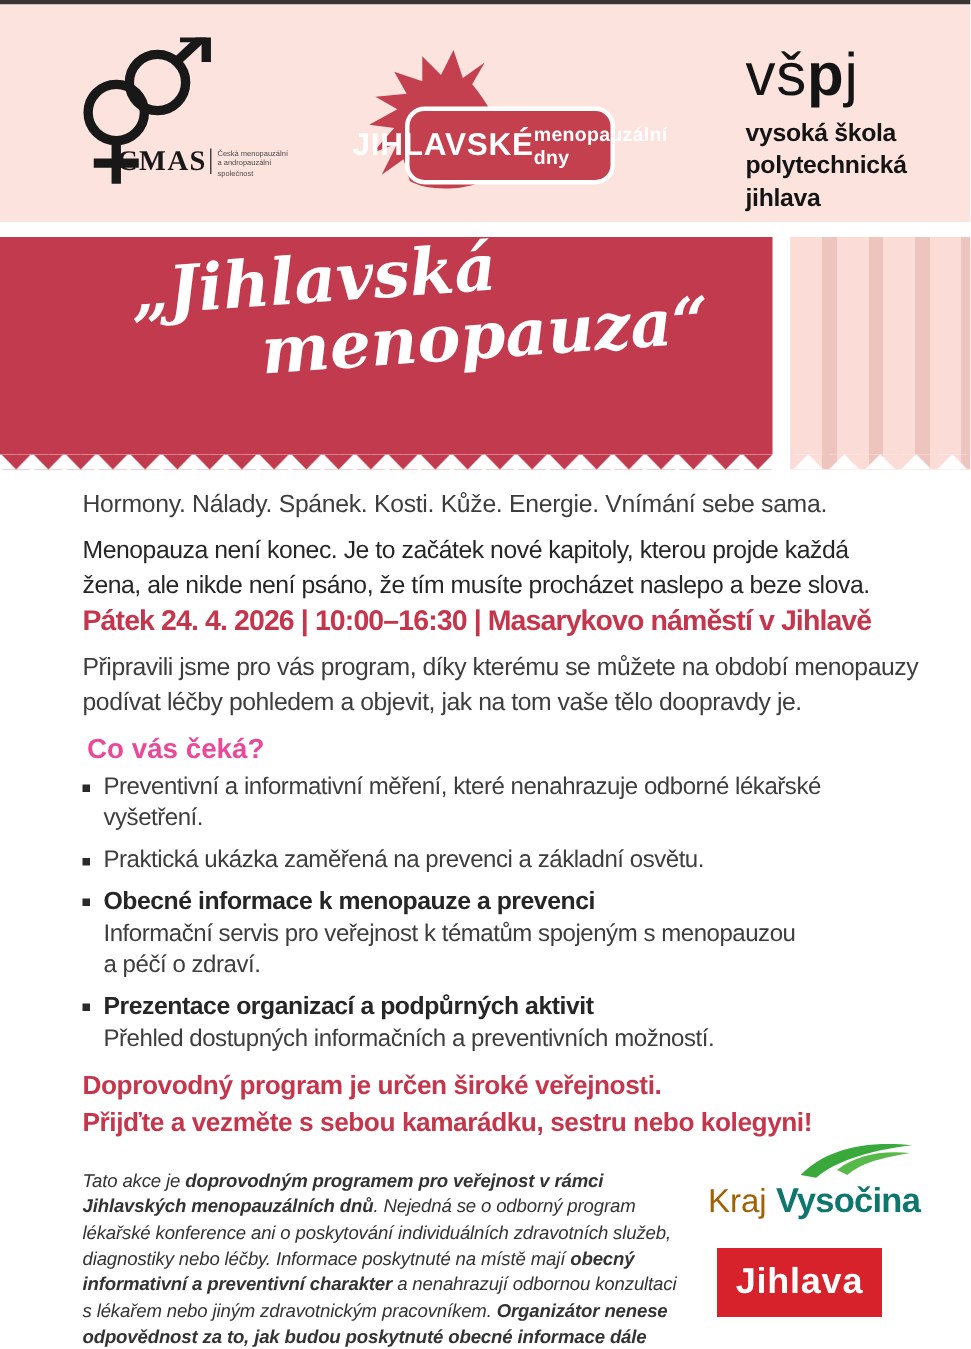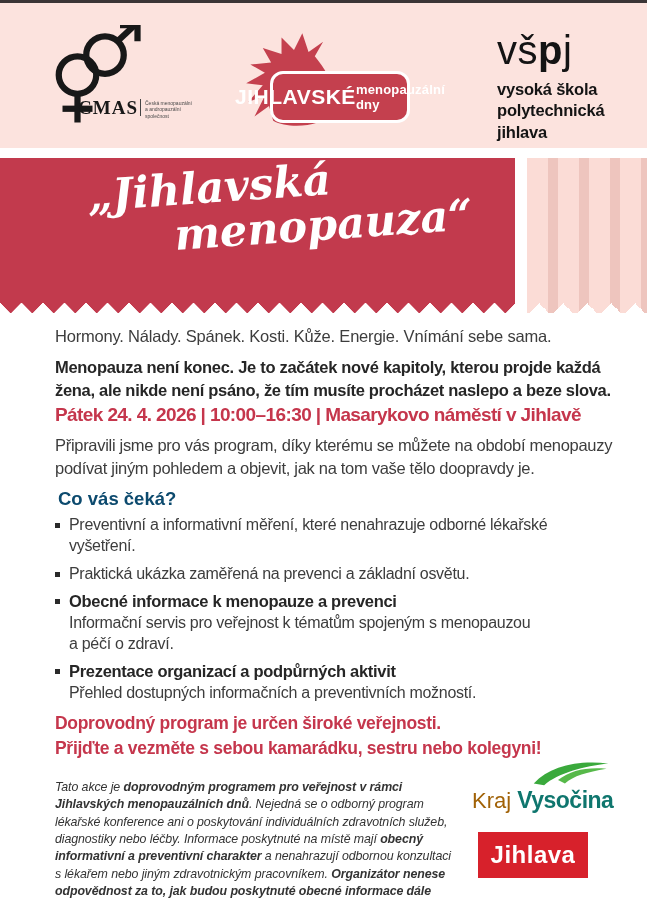--- a/index.html
+++ b/index.html
@@ -44,27 +44,27 @@
   .banner-quote .q1 { font-size:43px; line-height:1.05; margin-left:28px; }
   .banner-quote .q2 { font-size:43px; line-height:1.05; margin-left:112px; margin-top:0px; }
 
   .banner-stripes { position:absolute; left:527px; top:158px; width:120px; height:155px;
       background:repeating-linear-gradient(to right, #fbdcd6 0 21px, #eec5be 21px 31px); }
   .banner-stripes .notches { position:absolute; left:0; bottom:0; width:100%; height:10px;
       background:conic-gradient(from 135deg at 50% 0, #fff 0 90deg, transparent 90deg) 0 0 / 24px 10px repeat-x; }
 
   
   .keywords  { position:absolute; left:55px; top:327px; font-size:16.5px; color:#3d3d3d; letter-spacing:-0.2px; }
-  .lead-bold { position:absolute; left:55px; top:356px; width:565px; font-size:16.5px; font-weight:700;
+  .lead-bold { position:absolute; left:55px; top:356px; width:565px; font-size:16.5px; font-weight:400;
                color:#262626; line-height:1.42; letter-spacing:-0.3px; white-space:pre-line; }
   .event-info{ position:absolute; left:55px; top:404px; font-size:19px; font-weight:700; color:#c5364c;
                letter-spacing:-0.6px; white-space:nowrap; }
   .lead-text { position:absolute; left:55px; top:434px; width:580px; font-size:16.5px; color:#3d3d3d;
                line-height:1.42; letter-spacing:-0.3px; white-space:pre-line; }
-  .program-heading { position:absolute; left:58px; top:488px; font-size:18.5px; font-weight:700; color:#0c4a6e; }
+  .program-heading { position:absolute; left:58px; top:488px; font-size:18.5px; font-weight:700; color:#ec4899; }
   .program-list { position:absolute; left:55px; top:515px; width:560px; list-style:none; }
   .program-list li { position:relative; padding-left:14px; margin-bottom:7px; }
   .program-list li::before { content:""; position:absolute; left:0; top:8px; width:5px; height:5px; background:#2a2a2a; }
   .program-list .item-title { font-size:16.5px; font-weight:700; color:#262626; line-height:1.3; letter-spacing:-0.3px; }
   .program-list .item-desc  { font-size:16px; color:#3d3d3d; line-height:1.3; letter-spacing:-0.3px; white-space:pre-line; }
   .cta { position:absolute; left:55px; top:711px; font-size:17.5px; font-weight:700; color:#c5364c;
          line-height:1.45; letter-spacing:-0.3px; }
 
   
   .disclaimer { position:absolute; left:55px; top:779px; width:402px; font-size:12.4px; font-style:italic;
@@ -142,21 +142,21 @@
   </div>
   <div class="banner-stripes">
     <div class="notches"></div>
   </div>
 
   <div class="keywords">Hormony. Nálady. Spánek. Kosti. Kůže. Energie. Vnímání sebe sama.</div>
   <div class="lead-bold">Menopauza není konec. Je to začátek nové kapitoly, kterou projde každá
 žena, ale nikde není psáno, že tím musíte procházet naslepo a beze slova.</div>
   <div class="event-info">Pátek 24. 4. 2026 | 10:00–16:30 | Masarykovo náměstí v Jihlavě</div>
   <div class="lead-text">Připravili jsme pro vás program, díky kterému se můžete na období menopauzy
-podívat jiným pohledem a objevit, jak na tom vaše tělo doopravdy je.</div>
+podívat léčby pohledem a objevit, jak na tom vaše tělo doopravdy je.</div>
 
   <div class="program-heading">Co vás čeká?</div>
   <ul class="program-list">
     <li>
       <div class="item-desc">Preventivní a informativní měření, které nenahrazuje odborné lékařské
 vyšetření.</div>
     </li>
     <li>
       <div class="item-desc">Praktická ukázka zaměřená na prevenci a základní osvětu.</div>
     </li>

